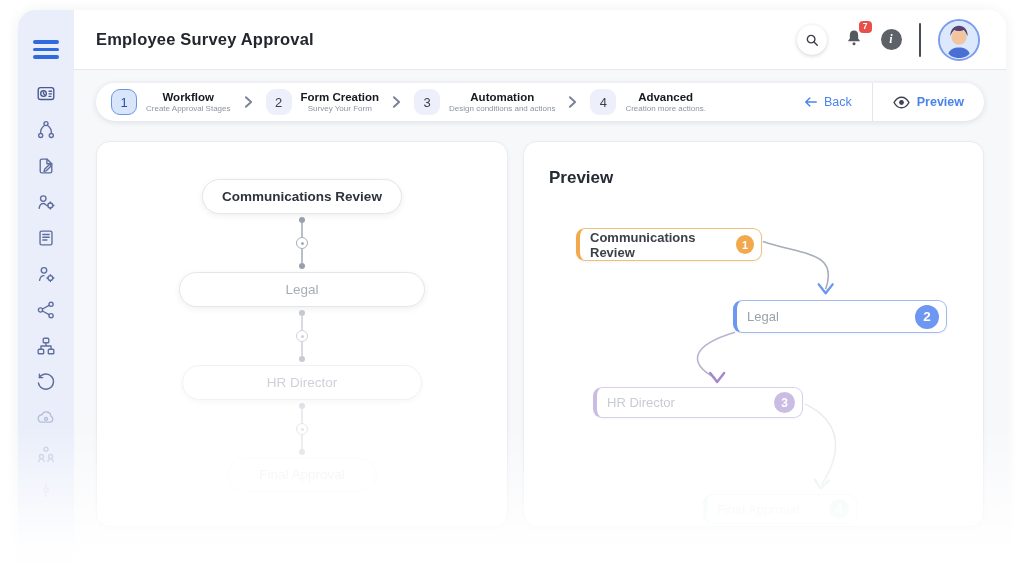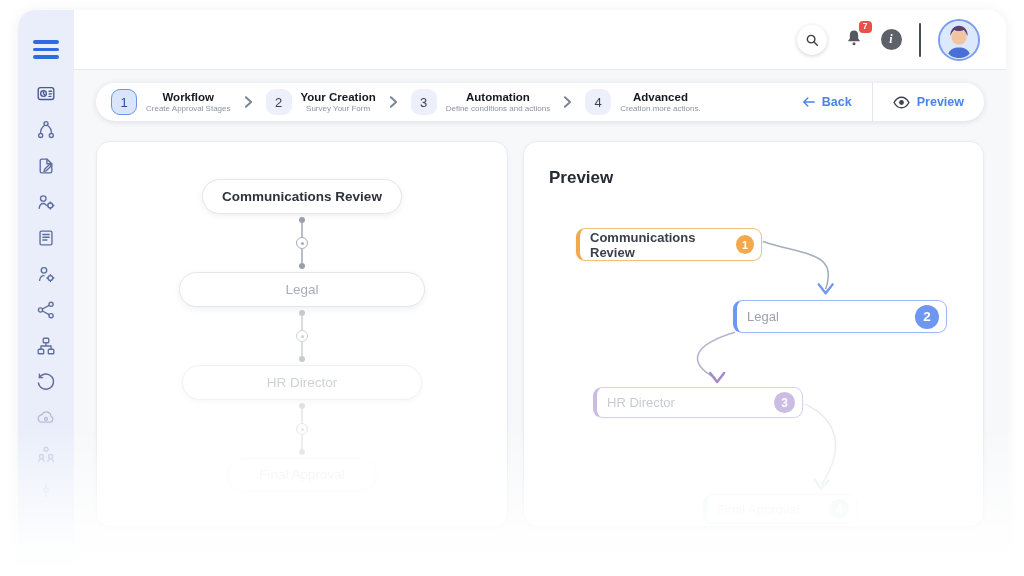--- a/index.html
+++ b/index.html
@@ -49,21 +49,21 @@
   .step { display:flex; align-items:center; gap:9px; padding:0 8px; cursor:pointer; }
   .step-num { width:26px; height:26px; border-radius:9px; background:#edeffa; color:#3a4252;
     display:flex; align-items:center; justify-content:center; font-size:13px; font-weight:500; }
   .step.active .step-num { background:#d8e5fa; border:1.5px solid #6b96e8; color:#2c4fa8; }
   .step-texts { display:flex; flex-direction:column;text-align:center; }
   .step-title { font-size:11.5px; font-weight:700; color:#15191f; }
   .step-sub { font-size:8px; color:#8d93a0; margin-top:1.5px; }
   .chev { display:flex; margin:0 4px; }
   .stepper-right { margin-left:auto; display:flex; align-items:center; align-self:stretch; }
   .back-link { display:flex; align-items:center; gap:6px; color:#4a84ea; font-size:12.5px;
-    font-weight:700; padding:0 20px; cursor:pointer; }
+    font-weight:400; padding:0 20px; cursor:pointer; }
   .seg-div { width:1px; align-self:stretch; background:#e3e6ec; }
   .preview-btn { display:flex; align-items:center; gap:7px; color:#4a84ea; font-size:12.5px;
     font-weight:600; padding:0 20px; cursor:pointer; }
 
   
   .panels { display:flex; gap:15px; padding:10px 22px 0; }
   .panel { background:#fff; border:1px solid #eaecf1; border-radius:14px;
     box-shadow:0 1px 4px rgba(25,35,65,.04); height:386px; }
   .panel-left { width:412px; display:flex; flex-direction:column; align-items:center; padding-top:37px; }
   .panel-right { width:461px; position:relative; overflow:hidden; }
@@ -205,20 +205,21 @@
             <circle cx="12" cy="12" r="2.2"></circle>
             <path d="M12 4.5V9M12 15v4.5"></path>
           </svg>
       </span>
     </div>
   </div>
 
   <div class="content">
 
     <div class="header">
+      <div class="page-title">Employee Survey Approval</div>
       <div class="header-right">
         <div class="search-btn">
           <svg width="14" height="14" viewBox="0 0 24 24">
             <circle cx="10.5" cy="10.5" r="6.5" fill="none" stroke="#3b3f46" stroke-width="2.4"></circle>
             <path d="M15.5 15.5L21 21" stroke="#3b3f46" stroke-width="2.4" stroke-linecap="round"></path>
           </svg>
         </div>
         <div class="bell-wrap">
           <svg width="20" height="20" viewBox="0 0 24 24">
             <path d="M12 3c-3.4 0-5 2.4-5 5.6v4l-2 2.6v.8h14v-.8l-2-2.6v-4C17 5.4 15.4 3 12 3z" fill="#55595f"></path>
@@ -255,35 +256,35 @@
           </div>
           <span class="chev">
             <svg width="11" height="14" viewBox="0 0 12 16">
                 <path d="M3 2.5l6 5.5-6 5.5" fill="none" stroke="#7b8494" stroke-width="2.2" stroke-linecap="round" stroke-linejoin="round"></path>
               </svg>
           </span>
 
           <div class="step">
             <div class="step-num">2</div>
             <div class="step-texts">
-              <span class="step-title">Your Creation</span>
+              <span class="step-title">Form Creation</span>
               <span class="step-sub">Survey Your Form</span>
             </div>
           </div>
           <span class="chev">
             <svg width="11" height="14" viewBox="0 0 12 16">
                 <path d="M3 2.5l6 5.5-6 5.5" fill="none" stroke="#7b8494" stroke-width="2.2" stroke-linecap="round" stroke-linejoin="round"></path>
               </svg>
           </span>
 
           <div class="step">
             <div class="step-num">3</div>
             <div class="step-texts">
               <span class="step-title">Automation</span>
-              <span class="step-sub">Define conditions and actions</span>
+              <span class="step-sub">Design conditions and actions</span>
             </div>
           </div>
           <span class="chev">
             <svg width="11" height="14" viewBox="0 0 12 16">
                 <path d="M3 2.5l6 5.5-6 5.5" fill="none" stroke="#7b8494" stroke-width="2.2" stroke-linecap="round" stroke-linejoin="round"></path>
               </svg>
           </span>
 
           <div class="step">
             <div class="step-num">4</div>

